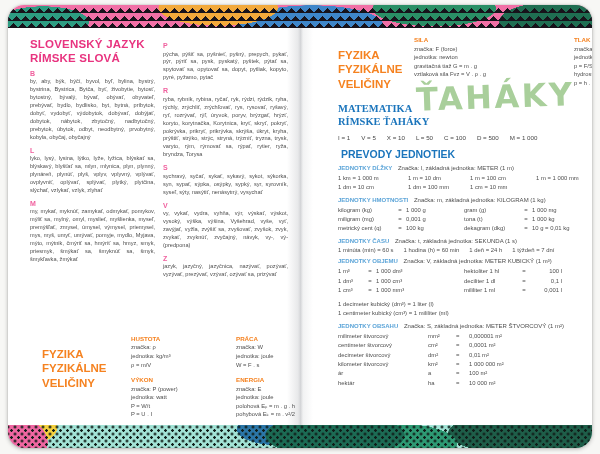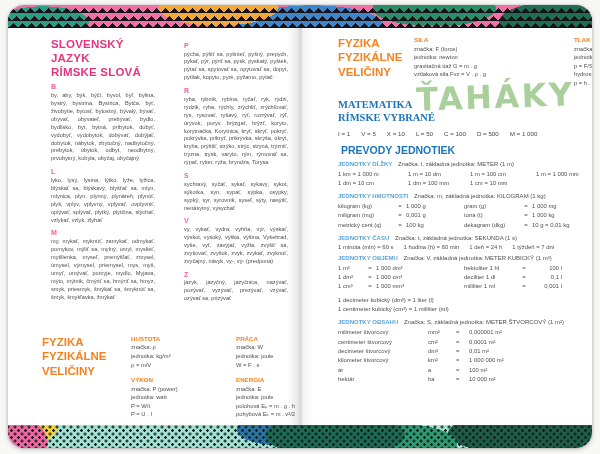--- a/index.html
+++ b/index.html
@@ -47,28 +47,28 @@
   .pages::after { content:""; position:absolute; left:calc(50% - 13px); top:0; bottom:0; width:26px;
     background:linear-gradient(to right, rgba(90,95,105,0) 0%, rgba(90,95,105,.14) 42%,
       rgba(90,95,105,.26) 52%, rgba(90,95,105,.08) 62%, rgba(90,95,105,0) 100%); pointer-events:none; }
   .page { width:50%; position:relative; }
   .page-left  { padding:8px 12px 4px 22px; display:flex; flex-direction:column; }
   .page-right { padding:8px 10px 4px 38px; }
 
   
   .sj-title { color:#e8337f; font-weight:bold; font-size:11.5px; line-height:1.2; letter-spacing:.2px; }
   .words { display:flex; gap:8px; margin-top:2px; flex:1; }
-  .wcol { flex:1; min-width:0;margin-left:21px; }
+  .wcol { flex:1; min-width:0; }
   .wcol-first { padding-top:0; }
   .wsec { margin-bottom:5px; }
   .wletter { color:#f0609e; font-weight:bold; font-size:7px; margin:4px 0 1.5px; }
   .wtext { font-size:5.6px; line-height:1.42; color:#4e4e4e; text-align:justify; }
 
   .fyz-left { display:flex; gap:13px; margin:6px 0 2px 12px; }
-  .fyz-title { color:#f58220; font-weight:bold; font-size:11.5px; line-height:1.25; width:76px; flex:none; }
+  .fyz-title { color:#f58220; font-weight:bold; font-size:11.5px; line-height:1.25; width:76px; flex:none;margin-top:12px; }
   .fyz-col { width:92px; flex:none; display:flex; flex-direction:column; gap:7px; }
   .pblock {}
   .pname { color:#f58220; font-weight:bold; font-size:6.2px; margin-bottom:1.5px; }
   .pline { font-size:5.8px; line-height:1.48; color:#4e4e4e; }
 
   
   .fyz-row { display:flex; gap:14px; }
   .fyz-row .fyz-title { width:62px; }
   .rblocks { display:flex; gap:42px; }
   .rblocks .pblock { width:118px; }
@@ -216,21 +216,21 @@
                 <div class="pline">hydrostatický tlak</div>
                 <div class="pline">p = h . ρ . g</div>
               </div>
             </div>
         </div>
 
         <div class="tahaky">ŤAHÁKY</div>
 
         <div class="mat-title">
           <div>MATEMATIKA</div>
-          <div>RÍMSKE VYBRANÉ</div>
+          <div>RÍMSKE ŤAHÁKY</div>
         </div>
         <div class="numerals" id="numerals">
             <span class="numitem">I = 1</span>
             <span class="numitem">V = 5</span>
             <span class="numitem">X = 10</span>
             <span class="numitem">L = 50</span>
             <span class="numitem">C = 100</span>
             <span class="numitem">D = 500</span>
             <span class="numitem">M = 1 000</span>
           </div>

